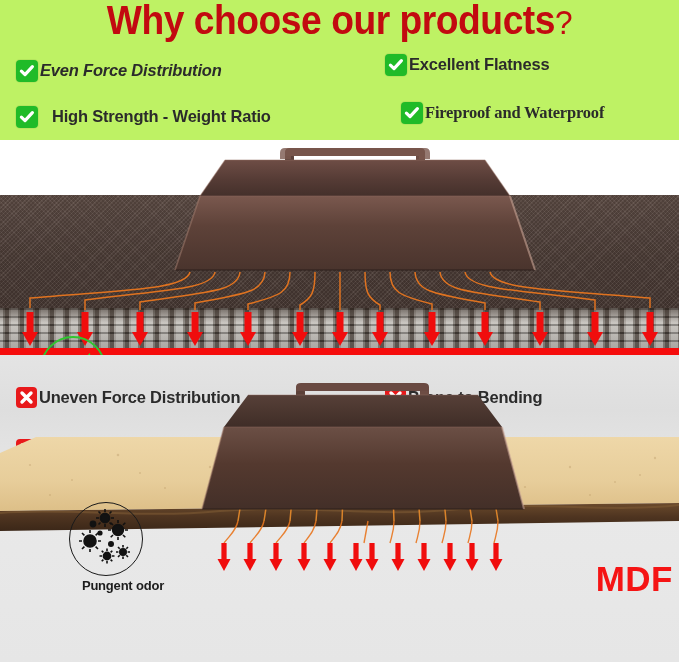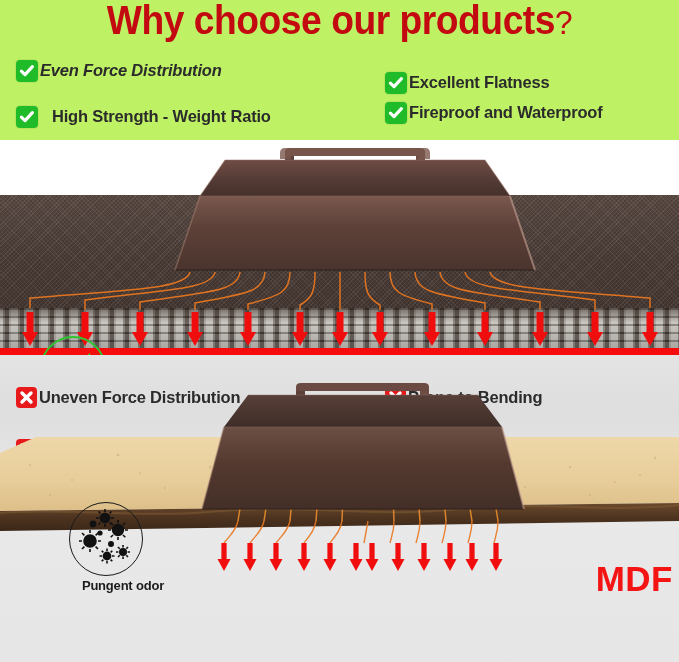--- a/index.html
+++ b/index.html
@@ -49,22 +49,22 @@
     font-size:17px;
     font-weight:bold;
     color:#2b2b2b;
     letter-spacing:-0.2px;
     transform:scaleX(0.97);
     transform-origin:left center;
     margin-left:2px;
   }
   .b1{left:16px;top:10px;font-style:italic;}
   .b2{left:16px;top:56px;gap:12px;}
-  .b3{left:385px;top:22px;}
-  .b4{left:385px;top:52px;}
+  .b3{left:385px;top:4px;}
+  .b4{left:401px;top:52px;font-family:Liberation Serif, serif;}
 
   .chk{
     position:relative;
     width:22px;height:22px;
     border-radius:4px;
     background:#20bb28;
     flex:0 0 auto;
     box-shadow:0 0 0 1px rgba(0,0,0,0.05);
   }
   .chk svg{position:absolute;left:2px;top:2px;}

